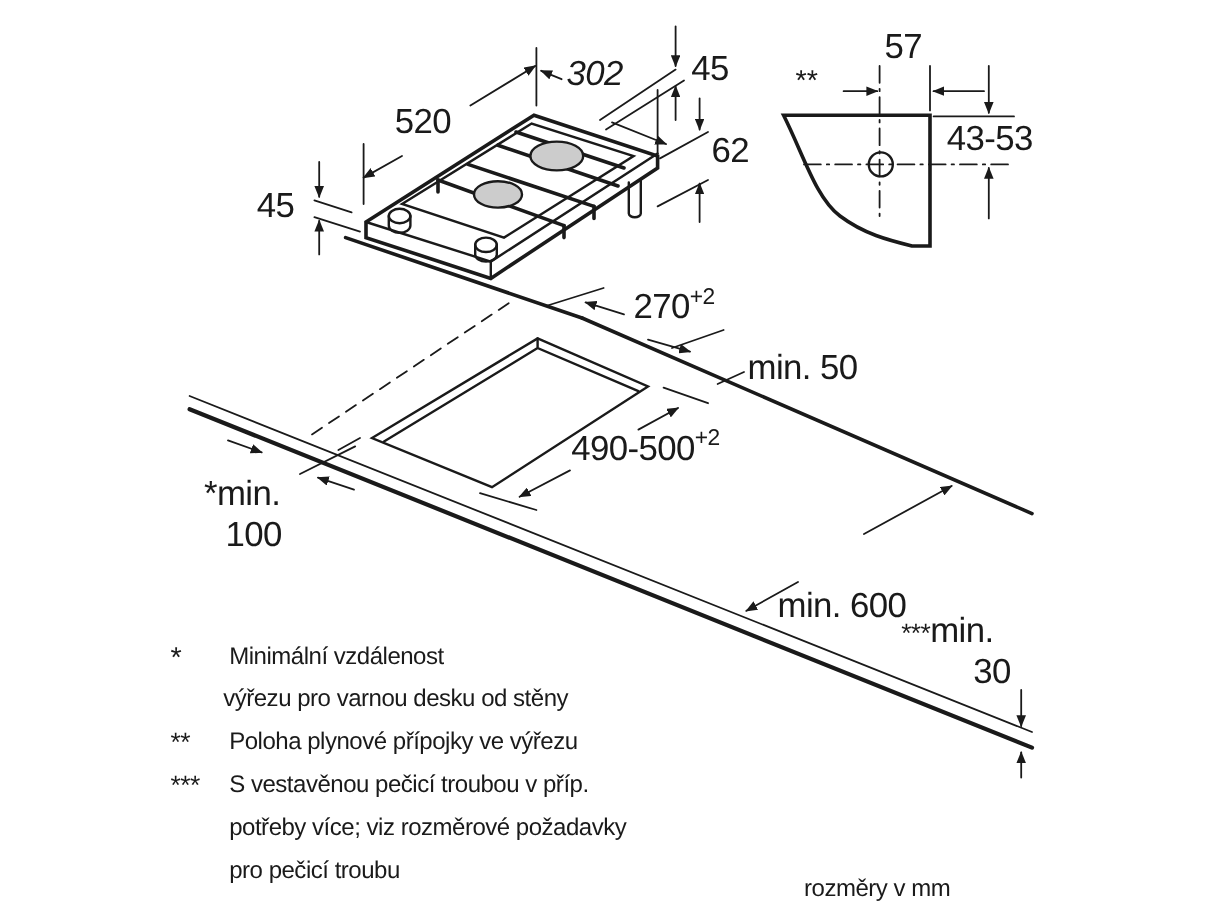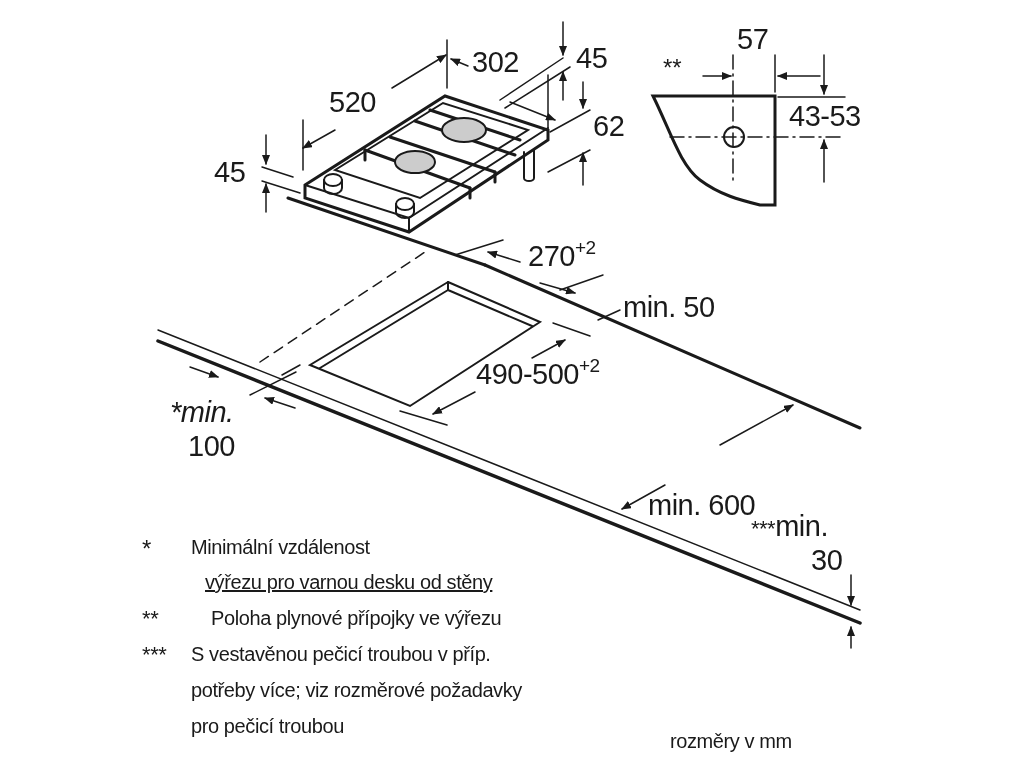--- a/index.html
+++ b/index.html
@@ -88,38 +88,38 @@
     <path d="M190,367 L218,377" stroke-width="1.5" marker-end="url(#ah)"></path>
     <path d="M295,408 L265,398" stroke-width="1.5" marker-end="url(#ah)"></path>
     <path d="M720,445 L793,405" stroke-width="1.5" marker-end="url(#ah)"></path>
     <path d="M665,485 L622,509" stroke-width="1.5" marker-end="url(#ah)"></path>
     <path d="M851,575 L851,605" stroke-width="1.5" marker-end="url(#ah)"></path>
     <path d="M851,648 L851,627" stroke-width="1.5" marker-end="url(#ah)"></path>
   </g>
 </svg>
 
 <div class="lbl" style="left:329px;top:88px;">520</div>
-<div class="lbl" style="left:472px;top:48px;">302</div>
+<div class="lbl" style="left:472px;top:48px;font-style:italic;">302</div>
 <div class="lbl" style="left:576px;top:44px;">45</div>
 <div class="lbl" style="left:593px;top:112px;">62</div>
 <div class="lbl" style="left:214px;top:158px;">45</div>
 <div class="lbl" style="left:737px;top:25px;">57</div>
 <div class="mark" style="left:663px;top:56px;">**</div>
 <div class="lbl" style="left:789px;top:102px;">43-53</div>
 <div class="lbl" style="left:528px;top:242px;"><span>270</span><sup>+2</sup></div>
 <div class="lbl" style="left:623px;top:293px;text-align:right;">min. 50</div>
 <div class="lbl" style="left:476px;top:360px;"><span>490-500</span><sup>+2</sup></div>
-<div class="lbl" style="left:170px;top:398px;font-style:italic;"><span>*</span><span>min.</span></div>
+<div class="lbl" style="left:170px;top:398px;"><span>*</span><span>min.</span></div>
 <div class="lbl" style="left:188px;top:432px;">100</div>
 <div class="lbl" style="left:648px;top:452px;margin-top:39px;">min. 600</div>
 <div class="lbl" style="left:751px;top:512px;text-align:center;"><span style="font-size:22px;">***</span><span>min.</span></div>
 <div class="lbl" style="left:811px;top:546px;">30</div>
 
 <div class="note" style="left:142px;top:537px;font-size:24px;">*</div>
 <div class="note" style="left:191px;top:537px;">Minimální vzdálenost</div>
-<div class="note" style="left:205px;top:572px;text-decoration:underline;">výřezu pro varnou desku od stěny</div>
+<div class="note" style="left:186px;top:572px;">výřezu pro varnou desku od stěny</div>
 <div class="note" style="left:142px;top:608px;font-size:22px;">**</div>
-<div class="note" style="left:191px;top:608px;margin-left:20px;">Poloha plynové přípojky ve výřezu</div>
+<div class="note" style="left:191px;top:608px;">Poloha plynové přípojky ve výřezu</div>
 <div class="note" style="left:142px;top:644px;font-size:22px;">***</div>
 <div class="note" style="left:191px;top:644px;">S vestavěnou pečicí troubou v příp.</div>
 <div class="note" style="left:191px;top:680px;">potřeby více; viz rozměrové požadavky</div>
-<div class="note" style="left:191px;top:716px;">pro pečicí troubou</div>
+<div class="note" style="left:191px;top:716px;">pro pečicí troubu</div>
 <div class="note" style="left:670px;top:731px;">rozměry v mm</div>
 
 </body></html>

